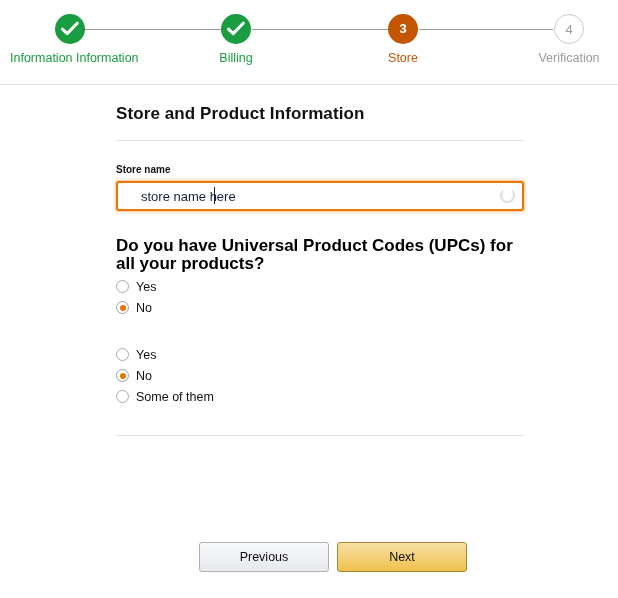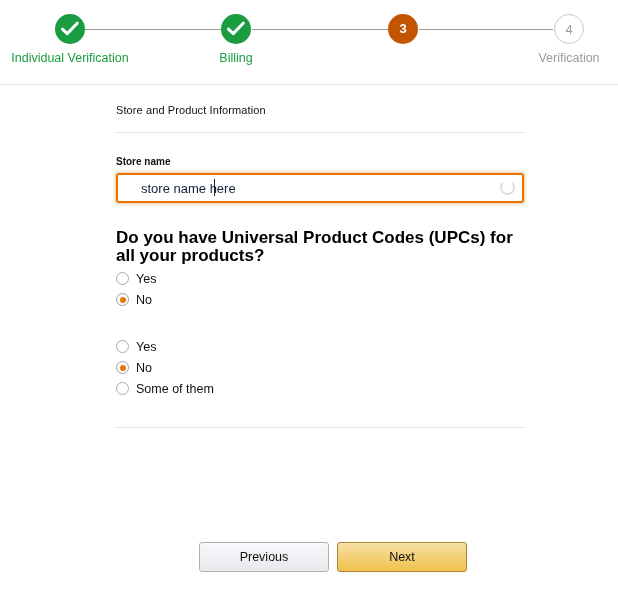--- a/index.html
+++ b/index.html
@@ -86,22 +86,22 @@
   .step-label.todo { color: #9b9b9b; }
 
   
   .panel {
     position: absolute;
     left: 116px;
     top: 104px;
     width: 408px;
   }
   .panel-title {
-    font-size: 11px;
-    font-weight: normal;
+    font-size: 17px;
+    font-weight: bold;
     color: #111111;
     margin: 0 0 4px 0;
     letter-spacing: 0.1px;
   }
   .panel-desc {
     font-size: 13px;
     line-height: 20px;
     color: #4b5461;
     margin: 0;
     width: 400px;
@@ -253,36 +253,37 @@
     <div class="track-line" style="left:85px; width:136px;"></div>
     <div class="track-line" style="left:252px; width:136px;"></div>
     <div class="track-line" style="left:419px; width:134px;"></div>
 
     <div class="step" style="left:70px;">
       <div class="step-circle done">
         <svg class="check-svg" width="18" height="16" viewBox="0 0 18 16">
           <path d="M1.5 8.2 L6.2 12.6 L16.2 2.2" fill="none" stroke="#ffffff" stroke-width="3" stroke-linecap="round" stroke-linejoin="round"></path>
         </svg>
       </div>
-      <div class="step-label done">Individual Verification</div>
+      <div class="step-label done">Information Information</div>
     </div>
 
     <div class="step" style="left:236px;text-align:center;">
       <div class="step-circle done">
         <svg class="check-svg" width="18" height="16" viewBox="0 0 18 16">
           <path d="M1.5 8.2 L6.2 12.6 L16.2 2.2" fill="none" stroke="#ffffff" stroke-width="3" stroke-linecap="round" stroke-linejoin="round"></path>
         </svg>
       </div>
       <div class="step-label done">Billing</div>
     </div>
 
     <div class="step" style="left:403px;">
       <div class="step-circle current">
         <span class="num">3</span>
       </div>
+      <div class="step-label current">Store</div>
     </div>
 
     <div class="step" style="left:569px;">
       <div class="step-circle todo">
         <span class="num">4</span>
       </div>
       <div class="step-label todo">Verification</div>
     </div>
 
   </div>

